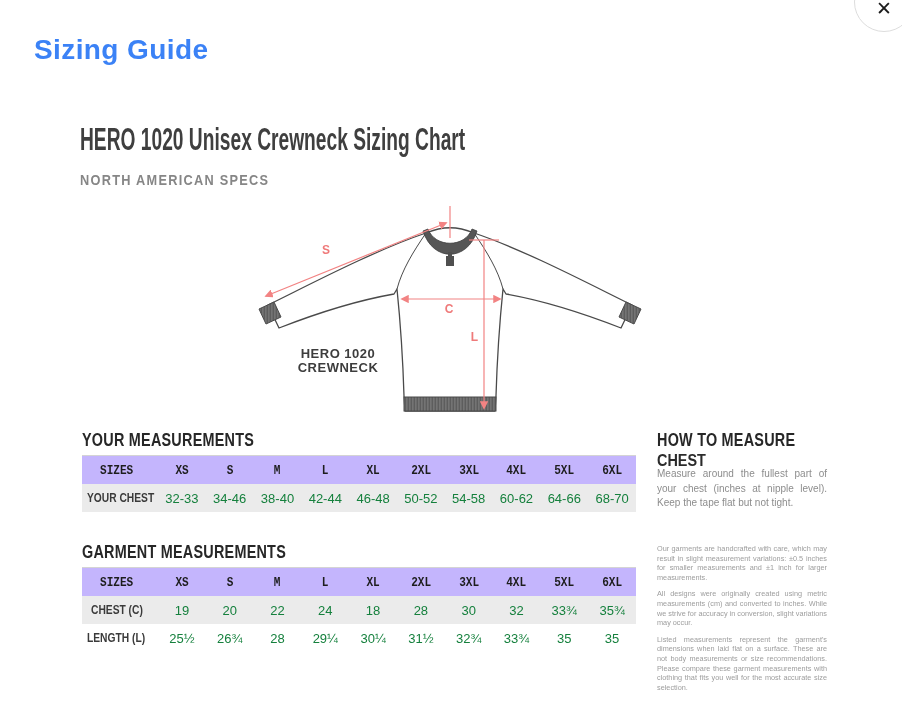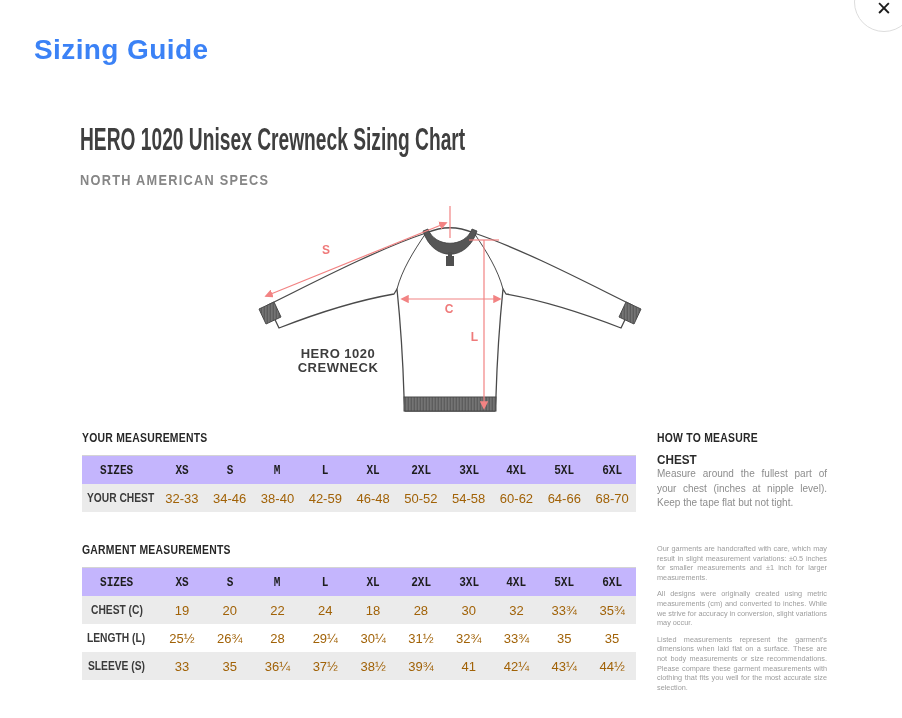--- a/index.html
+++ b/index.html
@@ -20,38 +20,38 @@
   .chart-title{position:absolute;left:80px;top:121px;font-size:32px;font-weight:700;color:#3f3f3f;}
   .chart-title .cond-block{transform:scaleX(.6);}
   .chart-subtitle{position:absolute;left:80px;top:171px;font-size:15px;font-weight:700;
                   color:#868686;letter-spacing:1.5px;}
   .chart-subtitle .cond-block{transform:scaleX(.85);}
 
   
   .diagram{position:absolute;left:250px;top:200px;width:400px;height:230px;}
 
   
-  .sec-head{position:absolute;font-size:13px;font-weight:700;color:#272727;letter-spacing:.3px;}
+  .sec-head{position:absolute;font-size:18px;font-weight:700;color:#272727;letter-spacing:.3px;}
   #ym-head{left:82px;top:430px;}
   #gm-head{left:82px;top:542px;}
 
   
   table.size-table{position:absolute;left:82px;border-collapse:collapse;table-layout:fixed;
                    width:554px;border-top:1px solid #d4d4d4;}
   #ym-table{top:455px;}
   #gm-table{top:567px;}
   .size-table th,.size-table td{height:28px;padding:0;text-align:center;vertical-align:middle;}
   .size-table thead th{font-size:13.5px;font-weight:700;color:#1d1d1d;background:#c4b5fd;font-family:Liberation Mono, monospace;}
   .size-table tbody tr:nth-child(odd){background:#ebebeb;}
   .size-table tbody th{font-size:12.5px;font-weight:700;color:#3a3a3a;text-align:center;padding-left:5px;}
-  .size-table td{font-size:13px;color:#a16207;font-weight:400;}
+  .size-table td{font-size:13px;color:#15803d;font-weight:400;}
   .size-table .cond{display:inline-block;transform:scaleX(.82);transform-origin:center;white-space:nowrap;}
   .size-table th:first-child .cond,.size-table tbody th .cond{transform-origin:left center;}
   #htm-head{left:657px;top:430px;}
-  .htm-sub{position:absolute;left:657px;top:452px;font-size:13px;font-weight:700;color:#2b2b2b;}
+  .htm-sub{position:absolute;left:657px;top:452px;font-size:16px;font-weight:700;color:#2b2b2b;}
   .htm-sub .cond-block{transform:scaleX(.9);}
   .htm-body{position:absolute;left:657px;top:467px;width:170px;font-size:10px;line-height:14.6px;
             color:#8d8d8d;text-align:justify;}
   .disclaimers{position:absolute;left:657px;top:544px;width:170px;font-size:7.3px;line-height:9.6px;
                color:#9d9d9d;text-align:justify;}
   .disclaimers p{margin:0 0 7px 0;}
 </style>
 </head>
 <body>
 
@@ -129,21 +129,21 @@
             <th><span class="cond">5XL</span></th>
             <th><span class="cond">6XL</span></th>
           </tr>
         </thead>
         <tbody>
           <tr>
             <th><span class="cond">YOUR CHEST</span></th>
             <td>32-33</td>
             <td>34-46</td>
             <td>38-40</td>
-            <td>42-59</td>
+            <td>42-44</td>
             <td>46-48</td>
             <td>50-52</td>
             <td>54-58</td>
             <td>60-62</td>
             <td>64-66</td>
             <td>68-70</td>
           </tr>
         </tbody>
       </table>
 
@@ -186,33 +186,20 @@
             <td>26¾</td>
             <td>28</td>
             <td>29¼</td>
             <td>30¼</td>
             <td>31½</td>
             <td>32¾</td>
             <td>33¾</td>
             <td>35</td>
             <td>35</td>
           </tr>
-          <tr>
-            <th><span class="cond">SLEEVE (S)</span></th>
-            <td>33</td>
-            <td>35</td>
-            <td>36¼</td>
-            <td>37½</td>
-            <td>38½</td>
-            <td>39¾</td>
-            <td>41</td>
-            <td>42¼</td>
-            <td>43¼</td>
-            <td>44½</td>
-          </tr>
         </tbody>
       </table>
 
     <div class="sec-head" id="htm-head">
       <span class="cond-block">HOW TO MEASURE</span>
     </div>
     <div class="htm-sub">
       <span class="cond-block">CHEST</span>
     </div>
     <div class="htm-body">Measure around the fullest part of your chest (inches at nipple level). Keep the tape flat but not tight.</div>

